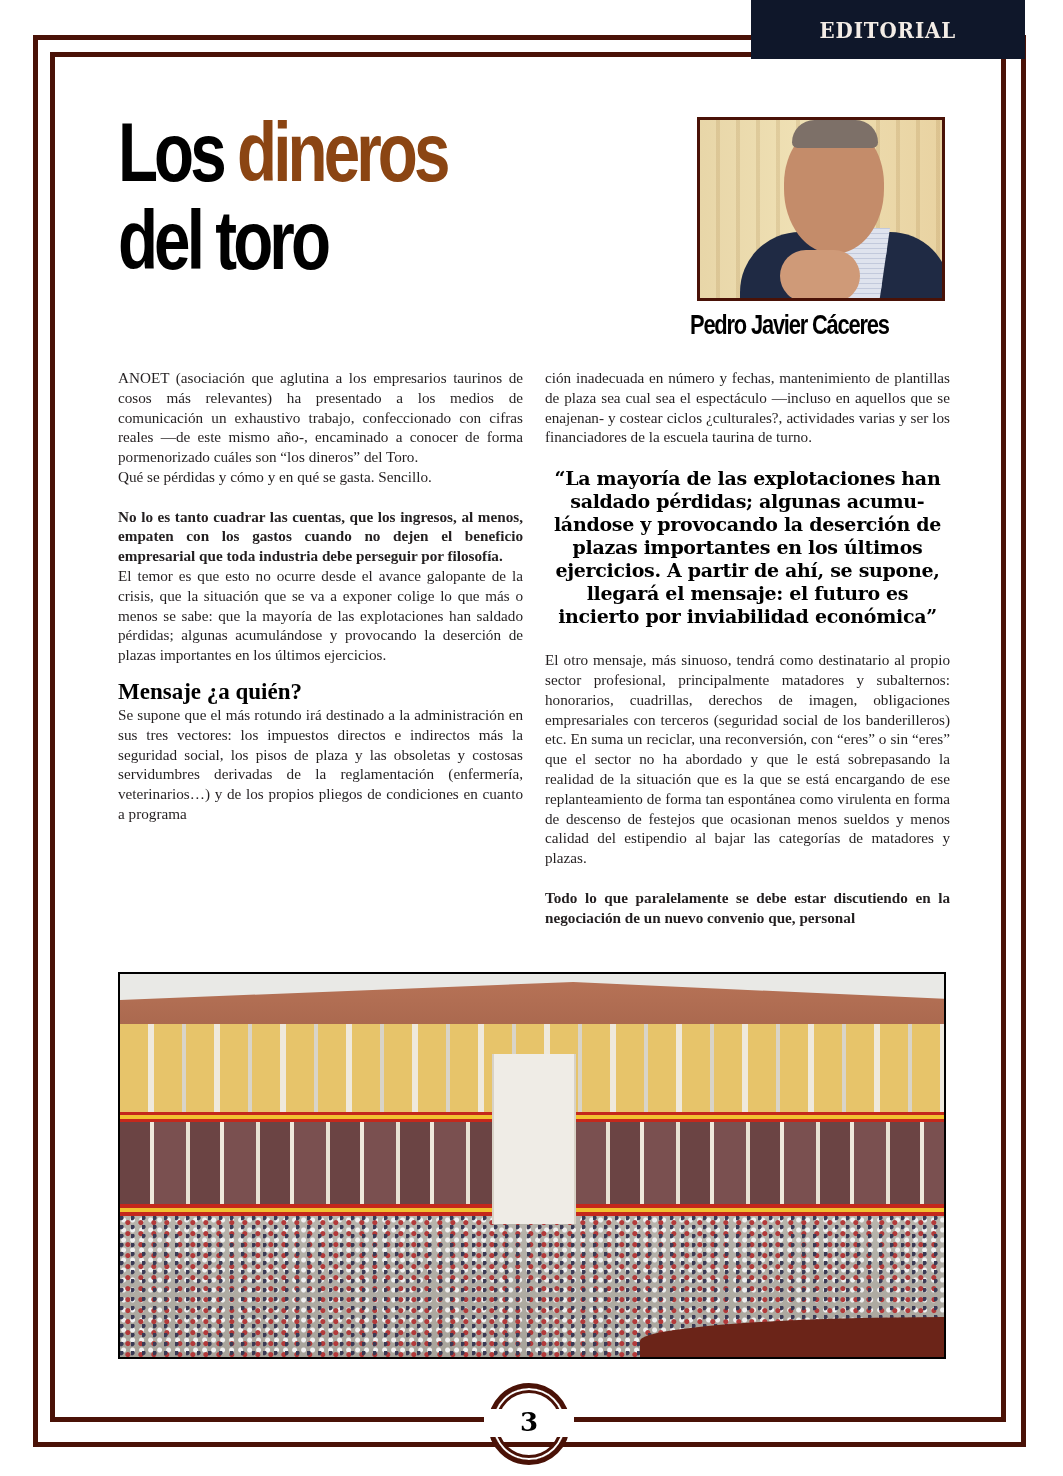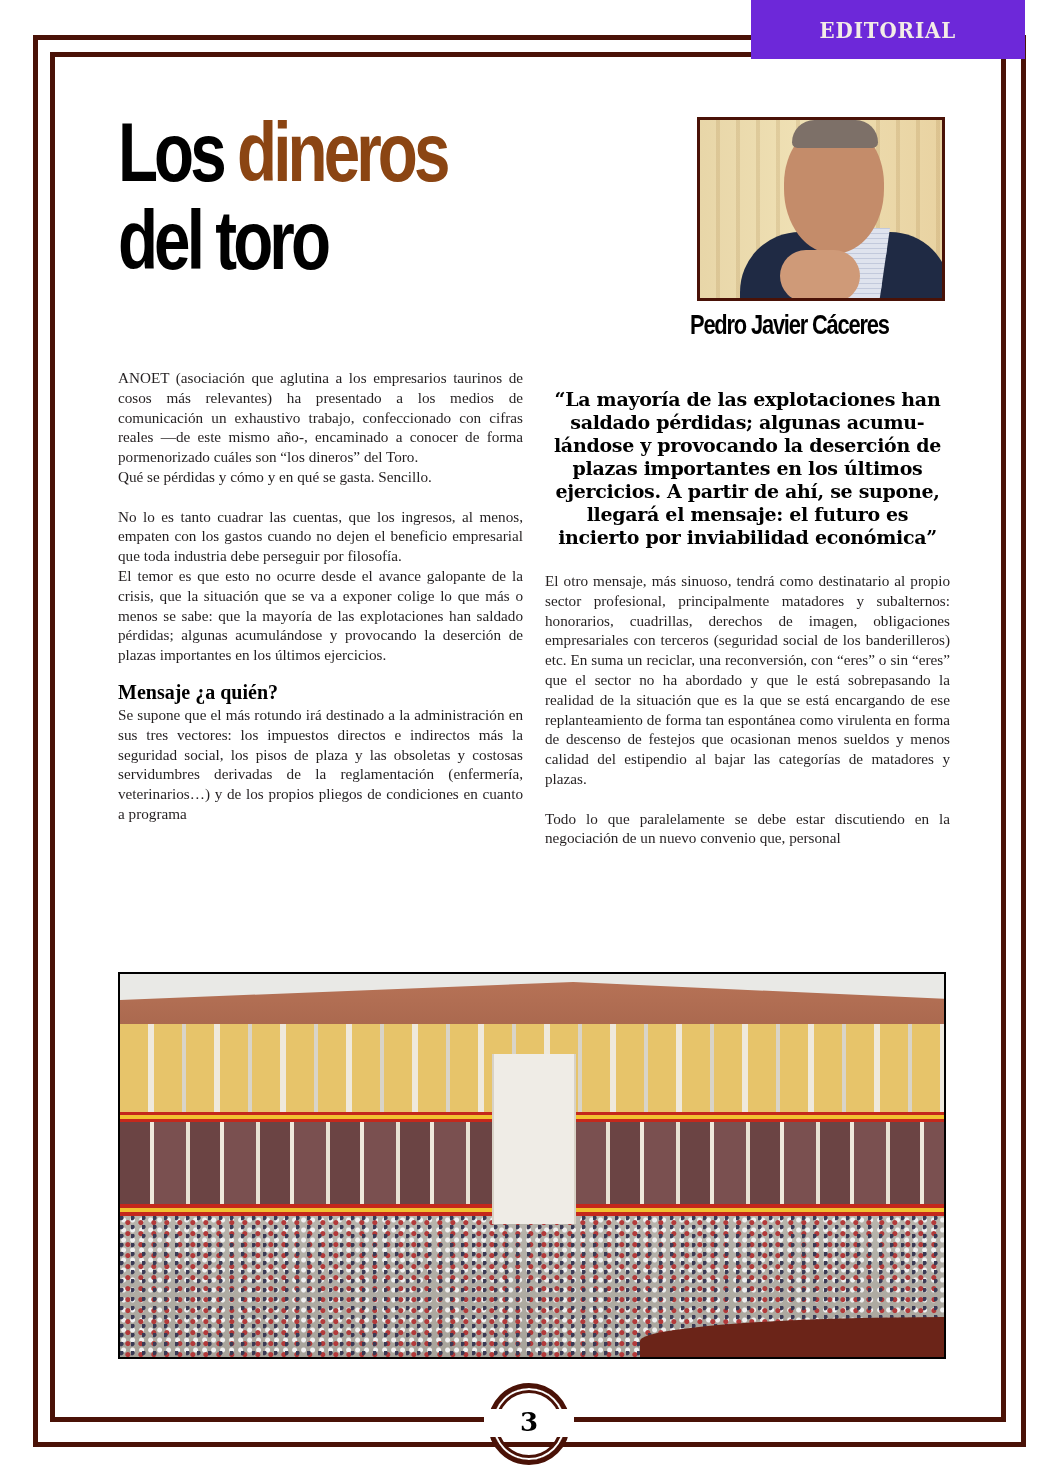--- a/index.html
+++ b/index.html
@@ -4,21 +4,21 @@
 <style>
   html, body { margin: 0; padding: 0; background: #ffffff; }
   body { width: 1063px; height: 1476px; position: relative; overflow: hidden;
          font-family: "Liberation Serif", "DejaVu Serif", serif; color: #231f20; }
 
   .frame { position: absolute; border: 5px solid #4a1207; box-sizing: border-box; }
   .frame-outer { left: 33px; top: 35px; width: 993px; height: 1412px; }
   .frame-inner { left: 50px; top: 52px; width: 956px; height: 1370px; }
 
   .section-tab { position: absolute; left: 751px; top: 0; width: 274px; height: 59px;
-                 background: #6d28d9; color: #f3ece6; display: flex; align-items: center;
+                 background: #0f172a; color: #f3ece6; display: flex; align-items: center;
                  justify-content: center; }
   .section-tab span { font-family: "DejaVu Serif", serif; font-weight: 900; font-size: 22px;
                       letter-spacing: 1px; transform: scaleX(0.9); display: inline-block; }
 
   .headline { position: absolute; left: 118px; top: 108px; margin: 0;
               font-family: "Liberation Sans", "DejaVu Sans", sans-serif; font-weight: 700;
               font-size: 84px; line-height: 88px; letter-spacing: -5px;
               transform: scaleX(0.78); transform-origin: left top; color: #000; }
   .headline .accent { color: #8b4513; }
 
@@ -43,22 +43,22 @@
   .byline { position: absolute; left: 690px; top: 309px; margin: 0; color: #000;
             font-family: "Liberation Sans", "DejaVu Sans", sans-serif; font-weight: 700;
             font-size: 28px; letter-spacing: -1.5px; transform: scaleX(0.78);
             transform-origin: left top; white-space: nowrap; }
 
   .col { position: absolute; top: 368px; width: 405px; font-size: 15.2px; line-height: 19.8px;
          text-align: justify; hyphens: manual; }
   .col-left { left: 118px; }
   .col-right { left: 545px; }
   .col p { margin: 0; }
-  .col p.gap { margin-top: 19.8px; }
-  .subhead { margin: 16px 0 2px; font-size: 20px; font-weight: 700; color: #000; line-height: 22px; }
+  .col p.gap { margin-top: 19.8px; font-weight: bold; }
+  .subhead { margin: 16px 0 2px; font-size: 23px; font-weight: 700; color: #000; line-height: 22px; }
 
   .pullquote { margin: 20px 0 22px; text-align: center; font-family: "DejaVu Serif", serif;
                font-weight: 700; font-size: 19px; line-height: 23px; color: #000;
                letter-spacing: -0.3px; }
 
   .arena { position: absolute; left: 118px; top: 972px; width: 828px; height: 387px;
            border: 2px solid #000; box-sizing: border-box; overflow: hidden; background: #d9d9d4; }
   .arena .sky { position: absolute; left: 0; top: 0; width: 100%; height: 70px; background: #e9e9e6; }
   .arena .roof { position: absolute; left: 0; top: 8px; width: 100%; height: 60px;
            background: linear-gradient(180deg, #b67256 0%, #a6654c 100%);
@@ -119,20 +119,21 @@
 <div class="col col-left">
   <p>ANOET (asociación que aglutina a los empresarios taurinos de cosos más relevantes) ha presentado a los medios de comunicación un exhaustivo trabajo, con­feccionado con cifras reales —de este mismo año-, en­caminado a conocer de forma pormenorizado cuáles son “los dineros” del Toro.</p>
   <p>Qué se pérdidas y cómo y en qué se gasta. Sencillo.</p>
   <p class="gap">No lo es tanto cuadrar las cuentas, que los ingresos, al menos, empaten con los gastos cuando no dejen el beneficio empresarial que toda industria debe perseguir por filosofía.</p>
   <p>El temor es que esto no ocurre desde el avance galo­pante de la crisis, que la situación que se va a exponer colige lo que más o menos se sabe: que la mayoría de las explotaciones han saldado pérdidas; algunas acumu­lándose y provocando la deserción de plazas importan­tes en los últimos ejercicios.</p>
   <h2 class="subhead">Mensaje ¿a quién?</h2>
   <p>Se supone que el más rotundo irá destinado a la admi­nistración en sus tres vectores: los impuestos directos e indirectos más la seguridad social, los pisos de plaza y las obsoletas y costosas servidumbres derivadas de la reglamentación (enfermería, veterinarios…) y de los propios pliegos de condiciones en cuanto a programa­</p>
 </div>
 
 <div class="col col-right">
+  <p>ción inadecuada en número y fechas, mantenimiento de plantillas de plaza sea cual sea el espectáculo —in­cluso en aquellos que se enajenan- y costear ciclos ¿cul­turales?, actividades varias y ser los financiadores de la escuela taurina de turno.</p>
   <blockquote class="pullquote">“La mayoría de las explotaciones han saldado pérdidas; algunas acumu­lándose y provocando la deserción de plazas importantes en los últimos ejercicios. A partir de ahí, se supo­ne, llegará el mensaje: el futuro es incierto por inviabilidad económica”</blockquote>
   <p>El otro mensaje, más sinuoso, tendrá como destinatario al propio sector profesional, principalmente matado­res y subalternos: honorarios, cuadrillas, derechos de imagen, obligaciones empresariales con terceros (se­guridad social de los banderilleros) etc. En suma un reciclar, una reconversión, con “eres” o sin “eres” que el sector no ha abordado y que le está sobrepasando la realidad de la situación que es la que se está encargando de ese replanteamiento de forma tan espontánea como virulenta en forma de descenso de festejos que ocasio­nan menos sueldos y menos calidad del estipendio al bajar las categorías de matadores y plazas.</p>
   <p class="gap">Todo lo que paralelamente se debe estar discutiendo en la negociación de un nuevo convenio que, personal­</p>
 </div>
 
 <div class="arena">
   <div class="sky"></div>
   <div class="roof"></div>
   <div class="tier tier-top"></div>
   <div class="tier flag1"></div>

